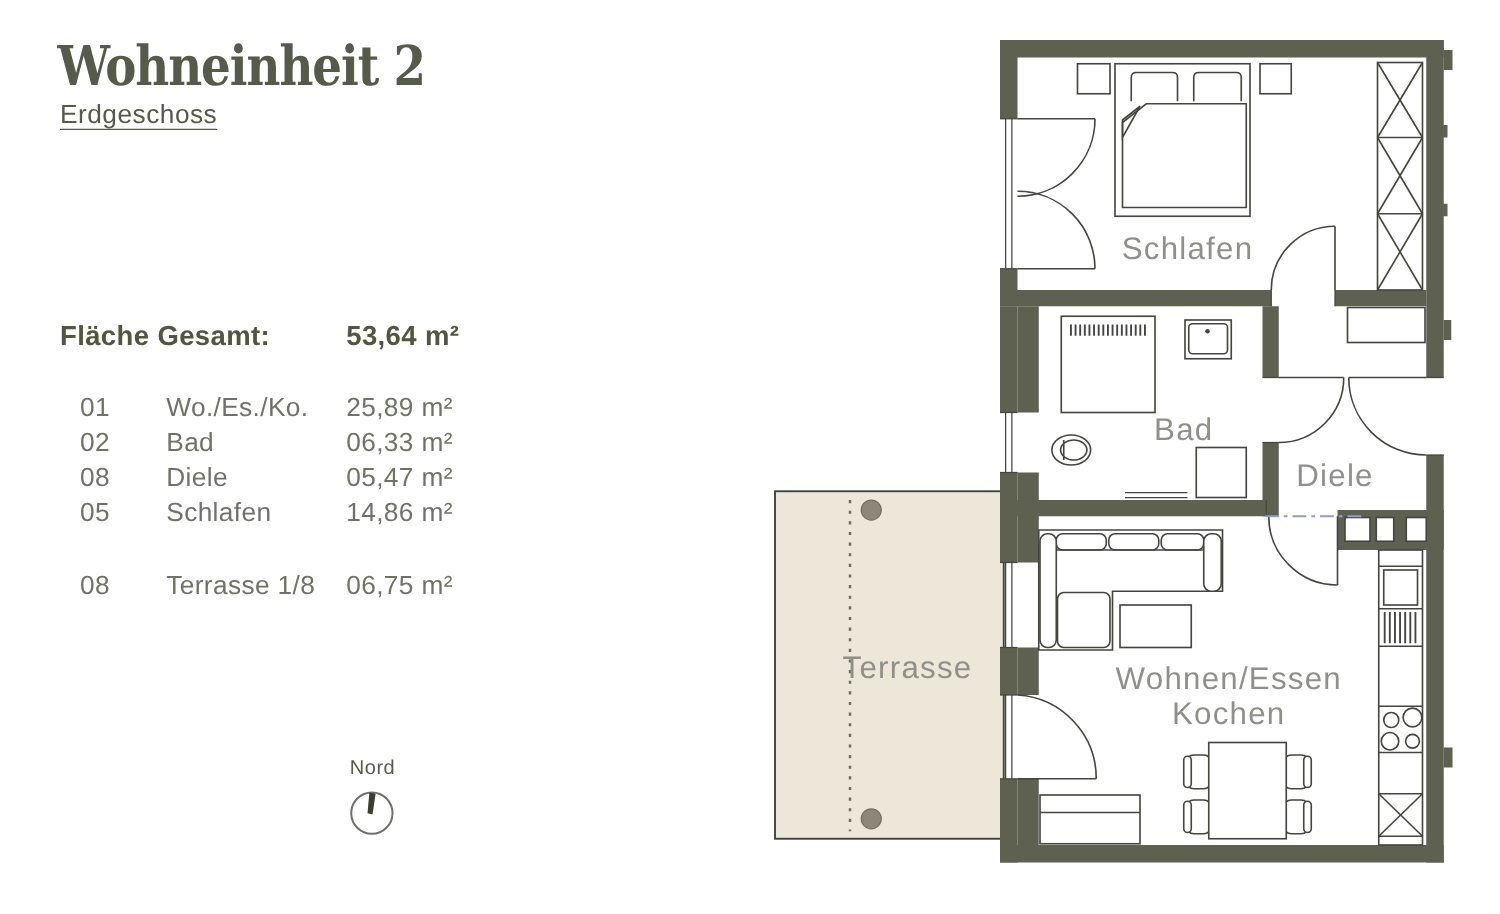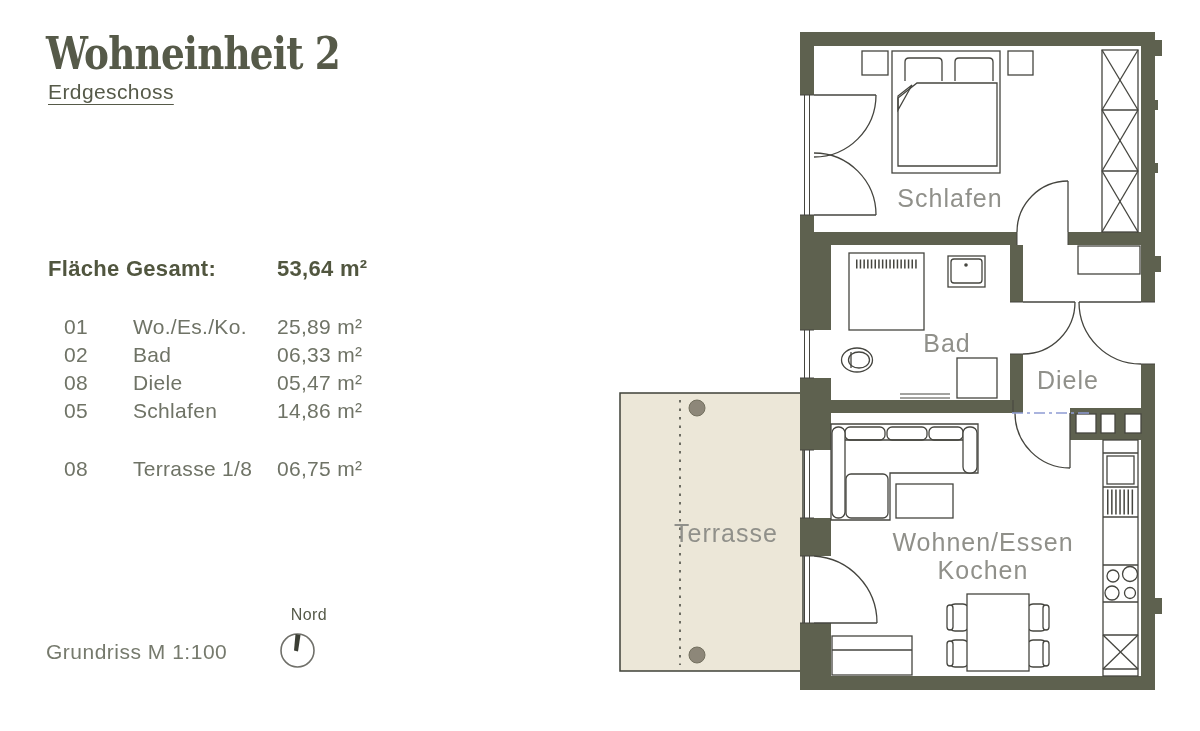--- a/index.html
+++ b/index.html
@@ -12,21 +12,21 @@
   .subtitle{left:48px;top:80px;font-size:21px;color:var(--accent_text);
             letter-spacing:.4px;text-decoration:underline;text-underline-offset:5px;
             text-decoration-thickness:1px;}
   .tbl-bold{font-weight:700;font-size:22px;color:var(--header_text);letter-spacing:.3px;}
   .tbl-row{font-size:21px;color:var(--row_text);letter-spacing:.3px;}
   .c-num{position:absolute;left:64px;white-space:nowrap;}
   .c-name{position:absolute;left:133px;white-space:nowrap;text-align:right;}
   .c-area{position:absolute;left:277px;white-space:nowrap;}
   .hdr-label{position:absolute;left:48px;white-space:nowrap;text-align:center;}
   .footer-scale{left:46px;top:640px;font-size:21px;color:var(--footer_text);letter-spacing:.5px;}
-  .north-label{left:269px;top:606px;width:58px;text-align:right;font-size:16px;
+  .north-label{left:269px;top:606px;width:58px;text-align:center;font-size:16px;
                color:var(--accent_text);letter-spacing:.4px;}
   
   .wall{fill:var(--wall);stroke:none;}
   .lw{fill:none;stroke:var(--line);stroke-width:1.3;}
   .lwf{fill:#fff;stroke:var(--line);stroke-width:1.3;}
   .thin{fill:none;stroke:var(--line);stroke-width:1;}
   .rlabel{fill:var(--label);font-family:"Liberation Sans",sans-serif;font-size:25px;
           letter-spacing:1px;text-anchor:middle;}
   .terrace{fill:var(--terrace_fill);stroke:#3f4238;stroke-width:1.5;}
   .dotline{fill:none;stroke:#6c6c62;stroke-width:2;stroke-dasharray:2.5 6;}
@@ -70,21 +70,20 @@
       <span class="c-name">Schlafen</span>
       <span class="c-area">14,86 m²</span>
     </div>
     <div class="abs tbl-row" style="top:457px;">
       <span class="c-num">08</span>
       <span class="c-name">Terrasse 1/8</span>
       <span class="c-area">06,75 m²</span>
     </div>
   </div>
 
-  <div class="abs footer-scale">Grundriss M 1:100</div>
   <div class="abs north-label">Nord</div>
   <svg class="abs" style="left:277px;top:630px;" width="41" height="41" viewBox="0 0 41 41">
     <circle class="compass-circle" cx="20.5" cy="20.5" r="16.5"></circle>
     <polygon class="needle" points="18.5,4 23.5,5 21,21.5 17,20.5"></polygon>
   </svg>
 
   <svg class="abs" style="left:600px;top:0;" width="600" height="731" viewBox="600 0 600 731">
 
     <g>
       <rect class="terrace" x="620" y="393" width="183" height="278"></rect>

